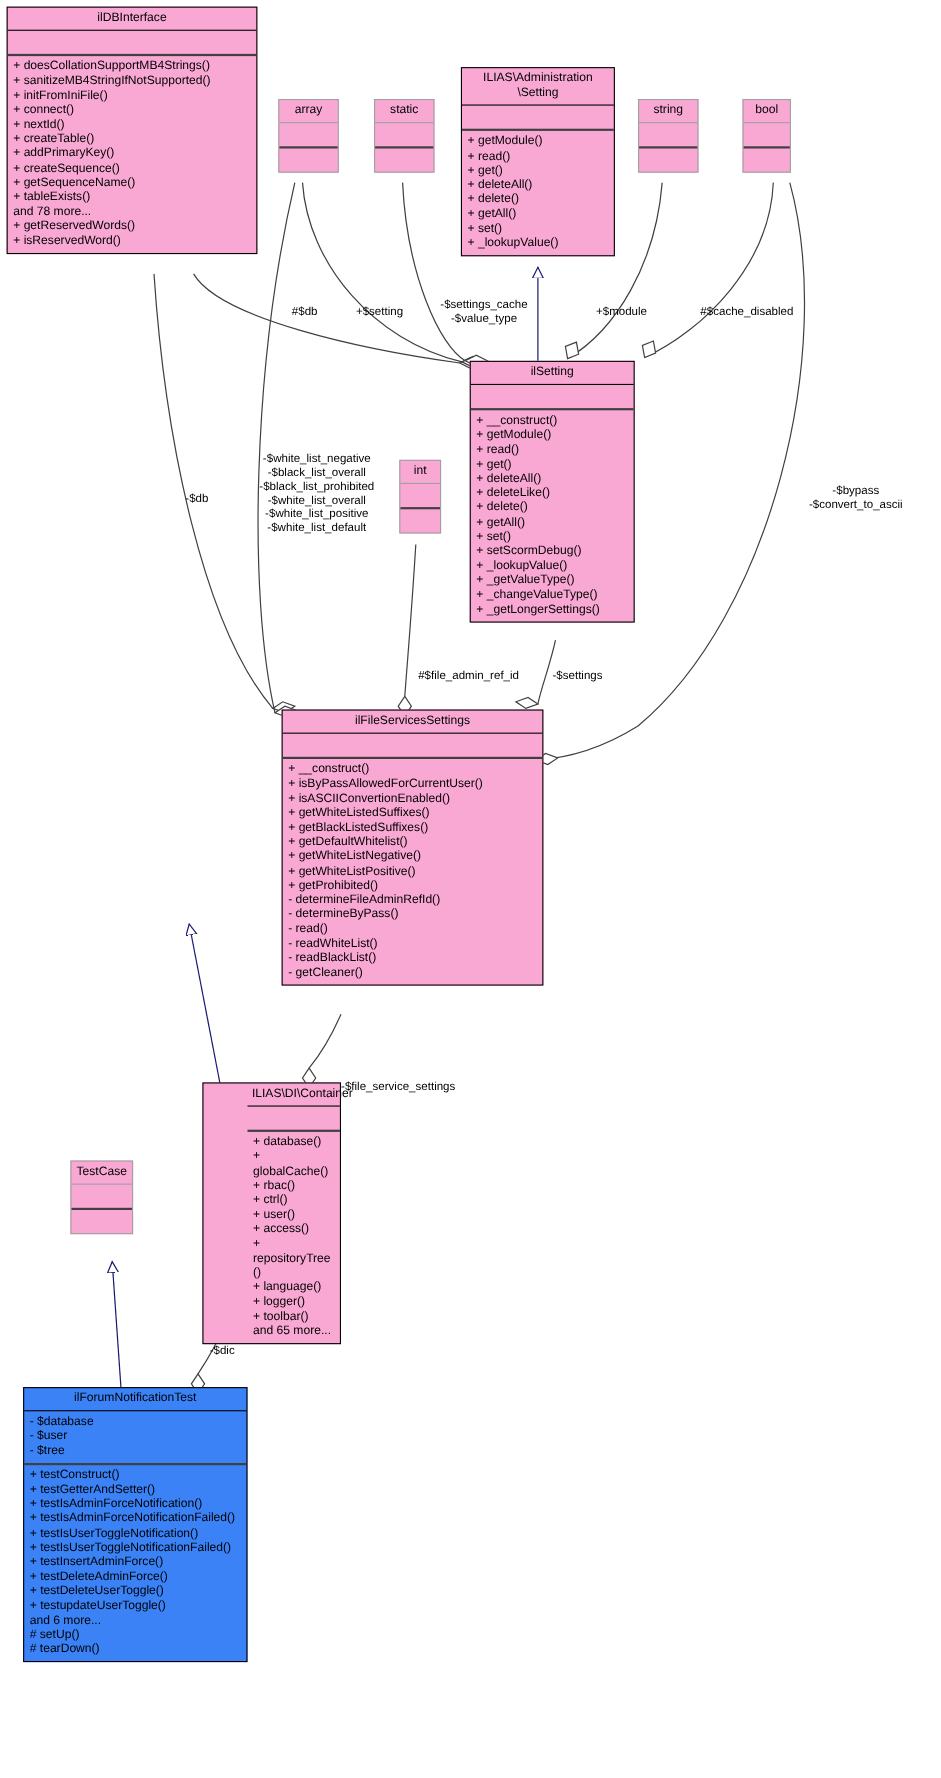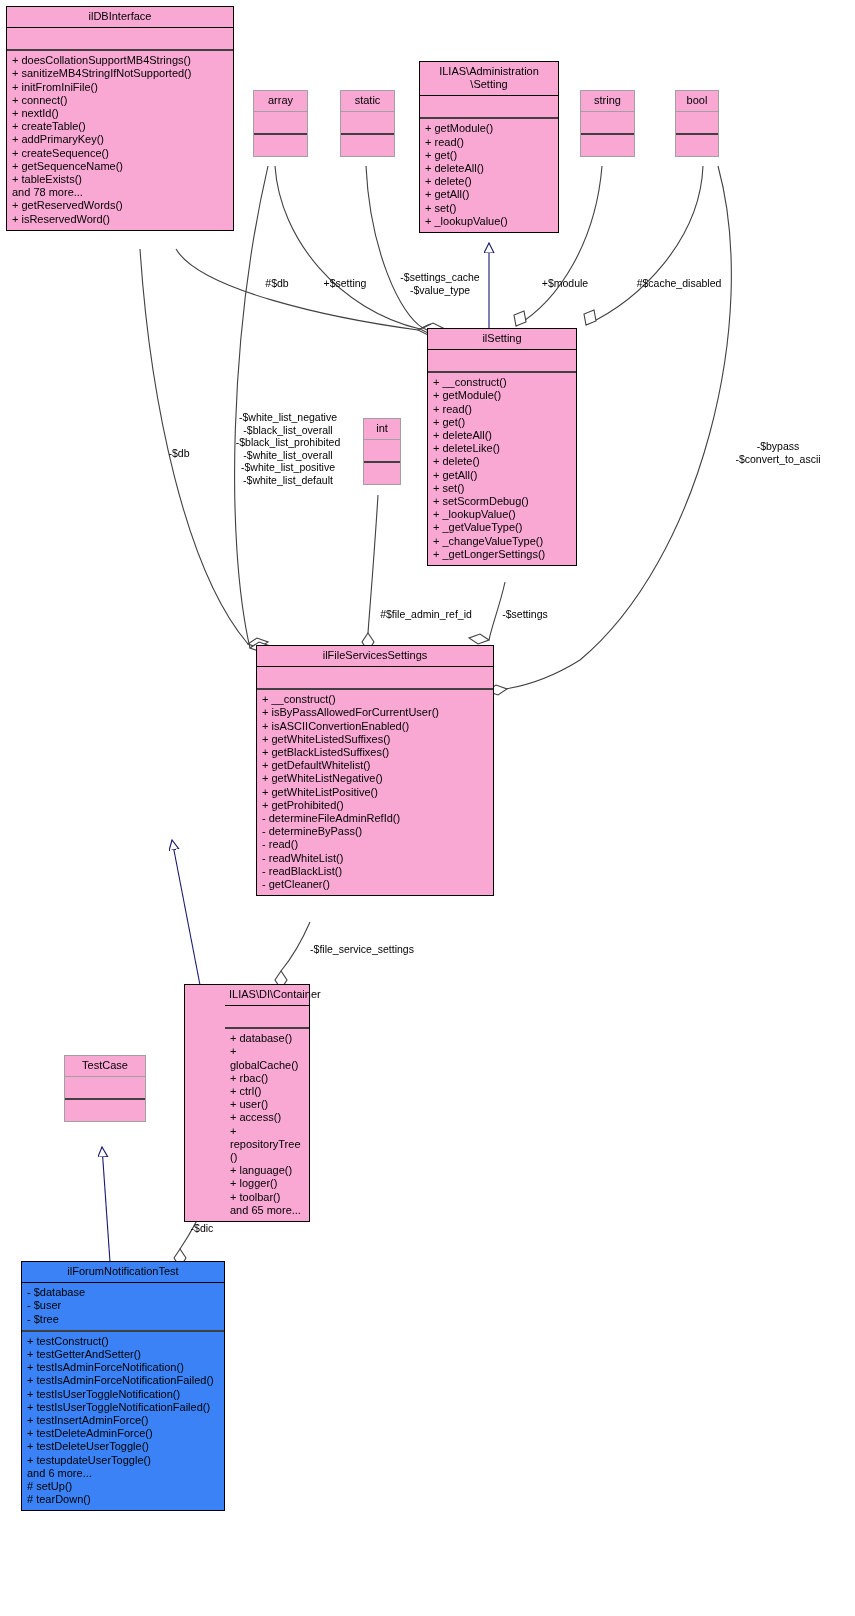--- a/index.html
+++ b/index.html
@@ -281,21 +281,21 @@
       <div class="row">+ user()</div>
       <div class="row">+ access()</div>
       <div class="row">+ repositoryTree()</div>
       <div class="row">+ language()</div>
       <div class="row">+ logger()</div>
       <div class="row">+ toolbar()</div>
       <div class="row">and 65 more...</div>
     </div>
   </div>
 
-  <div class="uml-class light" style="left:64px; top:1055px; width:82px;">
+  <div class="uml-class light" style="left:64px; top:1055px; width:57px;">
     <div class="cname">TestCase</div>
     <div class="compartment empty"></div>
     <div class="compartment empty"></div>
   </div>
 
   <div class="uml-class grey" style="left:21px; top:1261px; width:204px;">
     <div class="cname">ilForumNotificationTest</div>
     <div class="compartment">
       <div class="row">- $database</div>
       <div class="row">- $user</div>
@@ -338,17 +338,17 @@
 -$white_list_positive
 -$white_list_default</div>
 
   <div class="edge-label ctr" style="left:361px; top:608px; width:130px;">#$file_admin_ref_id</div>
 
   <div class="edge-label ctr" style="left:489px; top:608px; width:72px;">-$settings</div>
 
   <div class="edge-label ctr" style="left:718px; top:440px; width:120px;">-$bypass
 -$convert_to_ascii</div>
 
-  <div class="edge-label ctr" style="left:290px; top:943px; width:144px;">-$file_service_settings</div>
+  <div class="edge-label ctr" style="left:290px; top:982px; width:144px;">-$file_service_settings</div>
 
   <div class="edge-label ctr" style="left:180px; top:1222px; width:44px;">-$dic</div>
 
 </div>
 
 </body></html>

